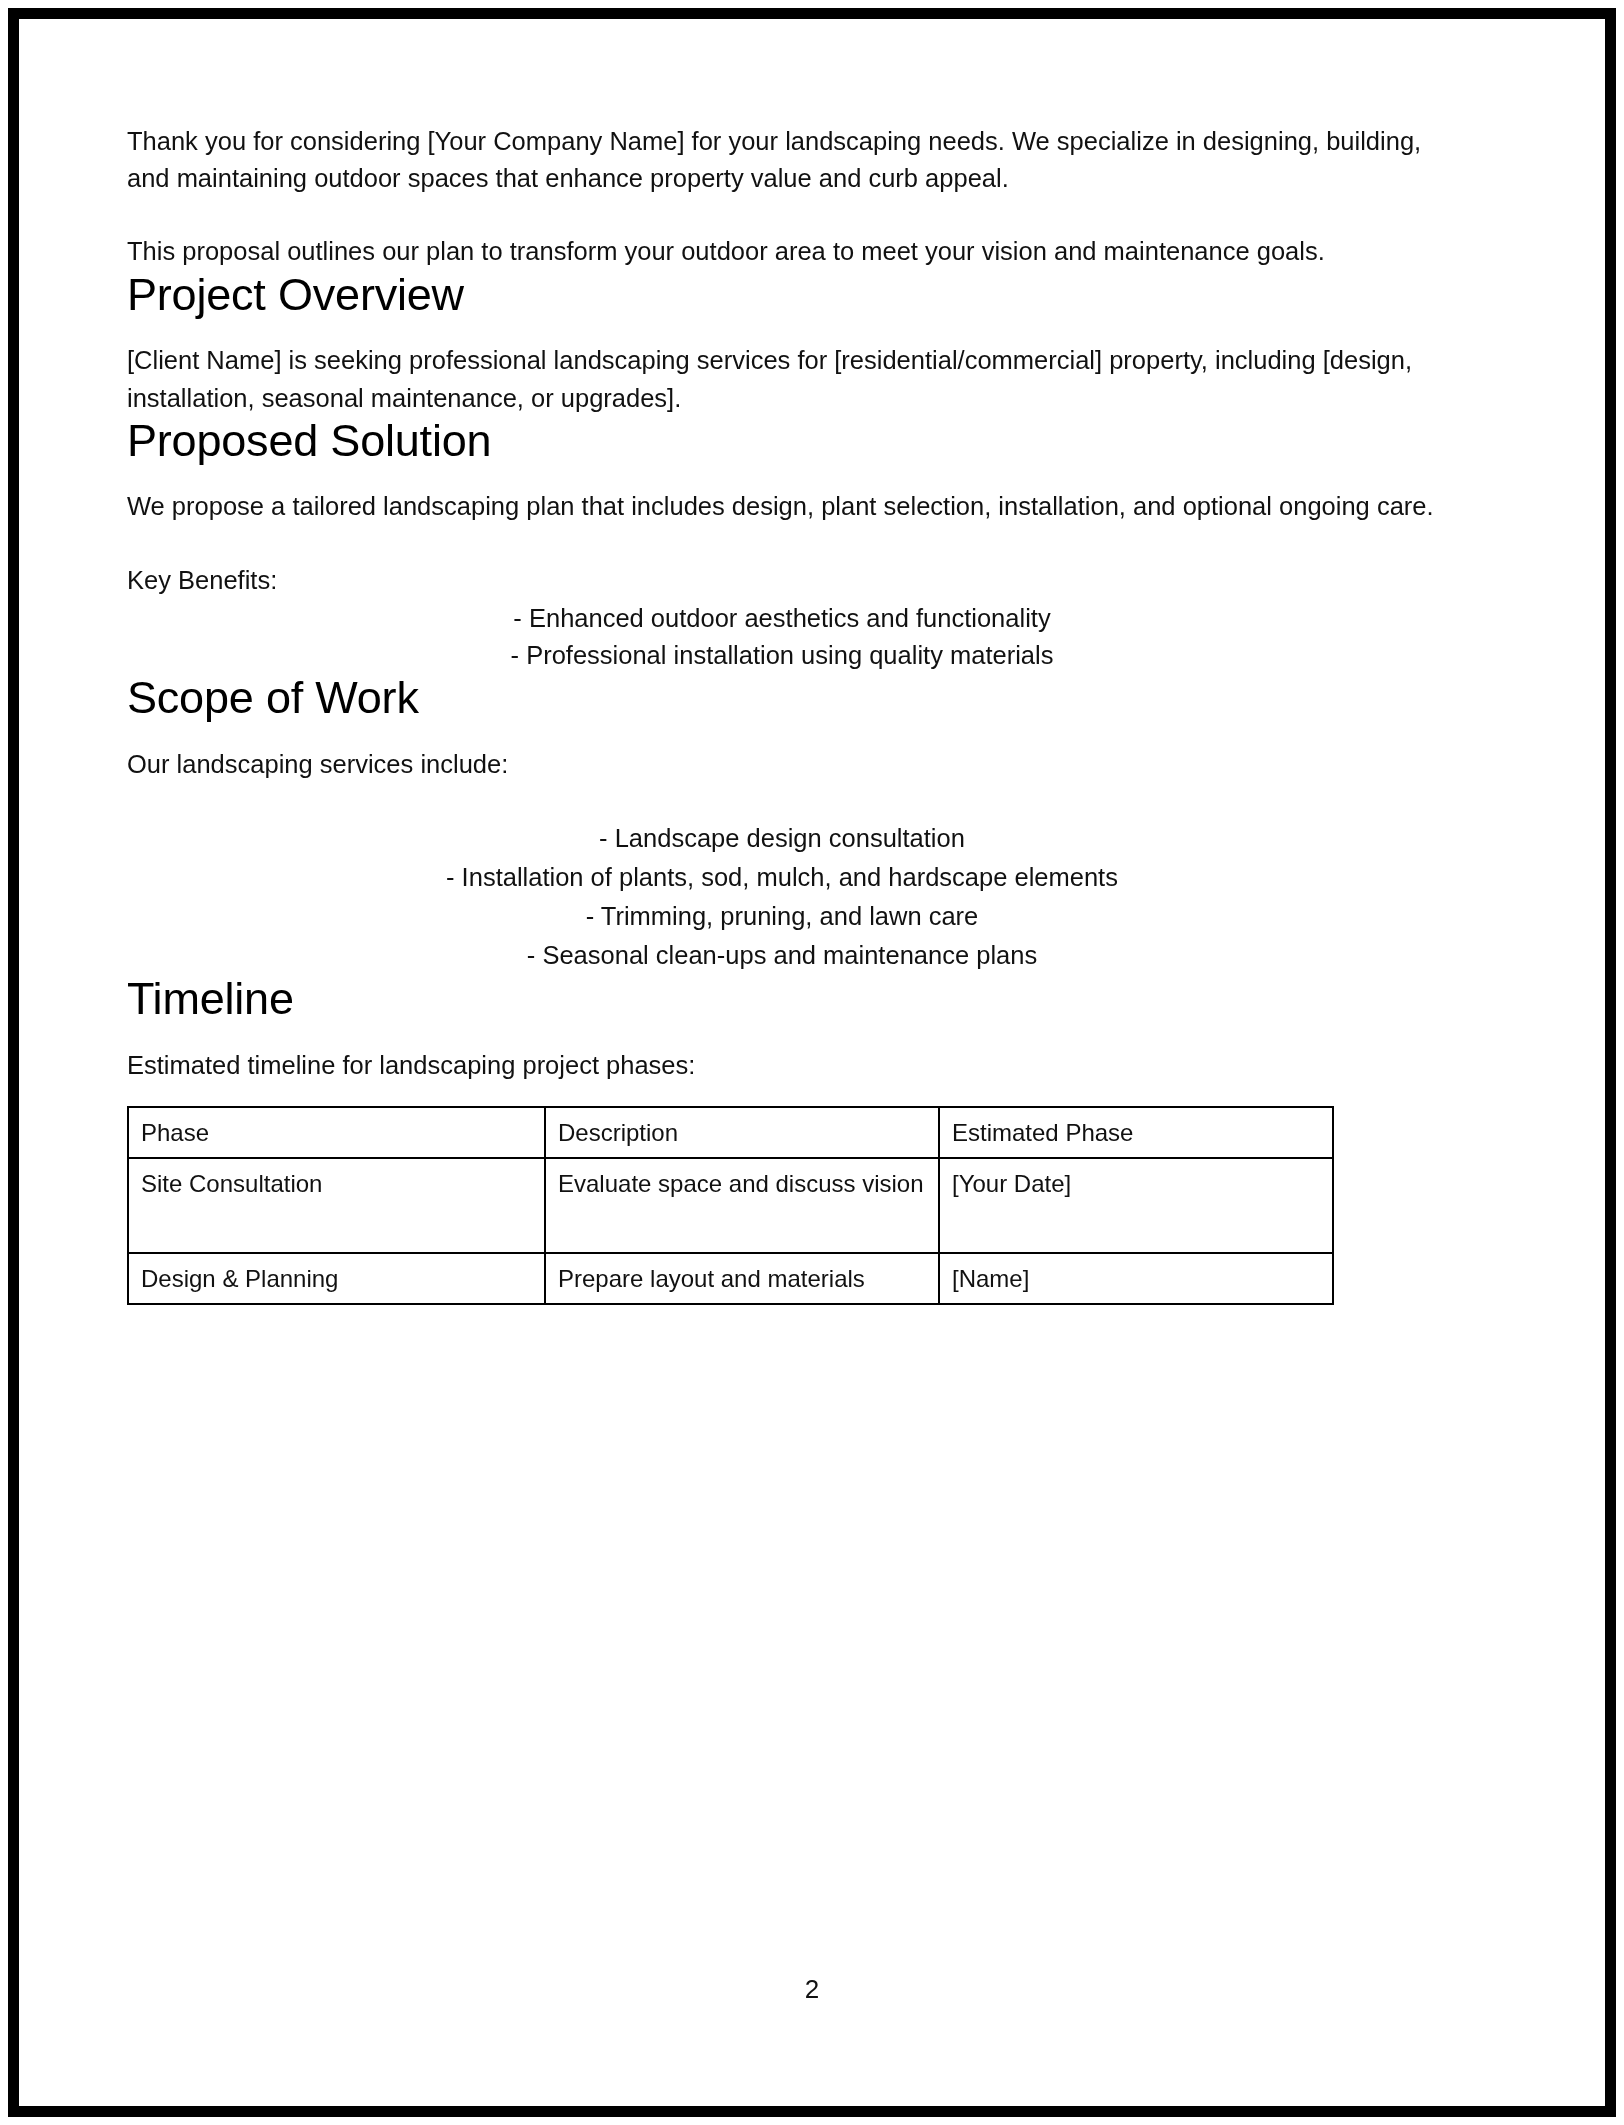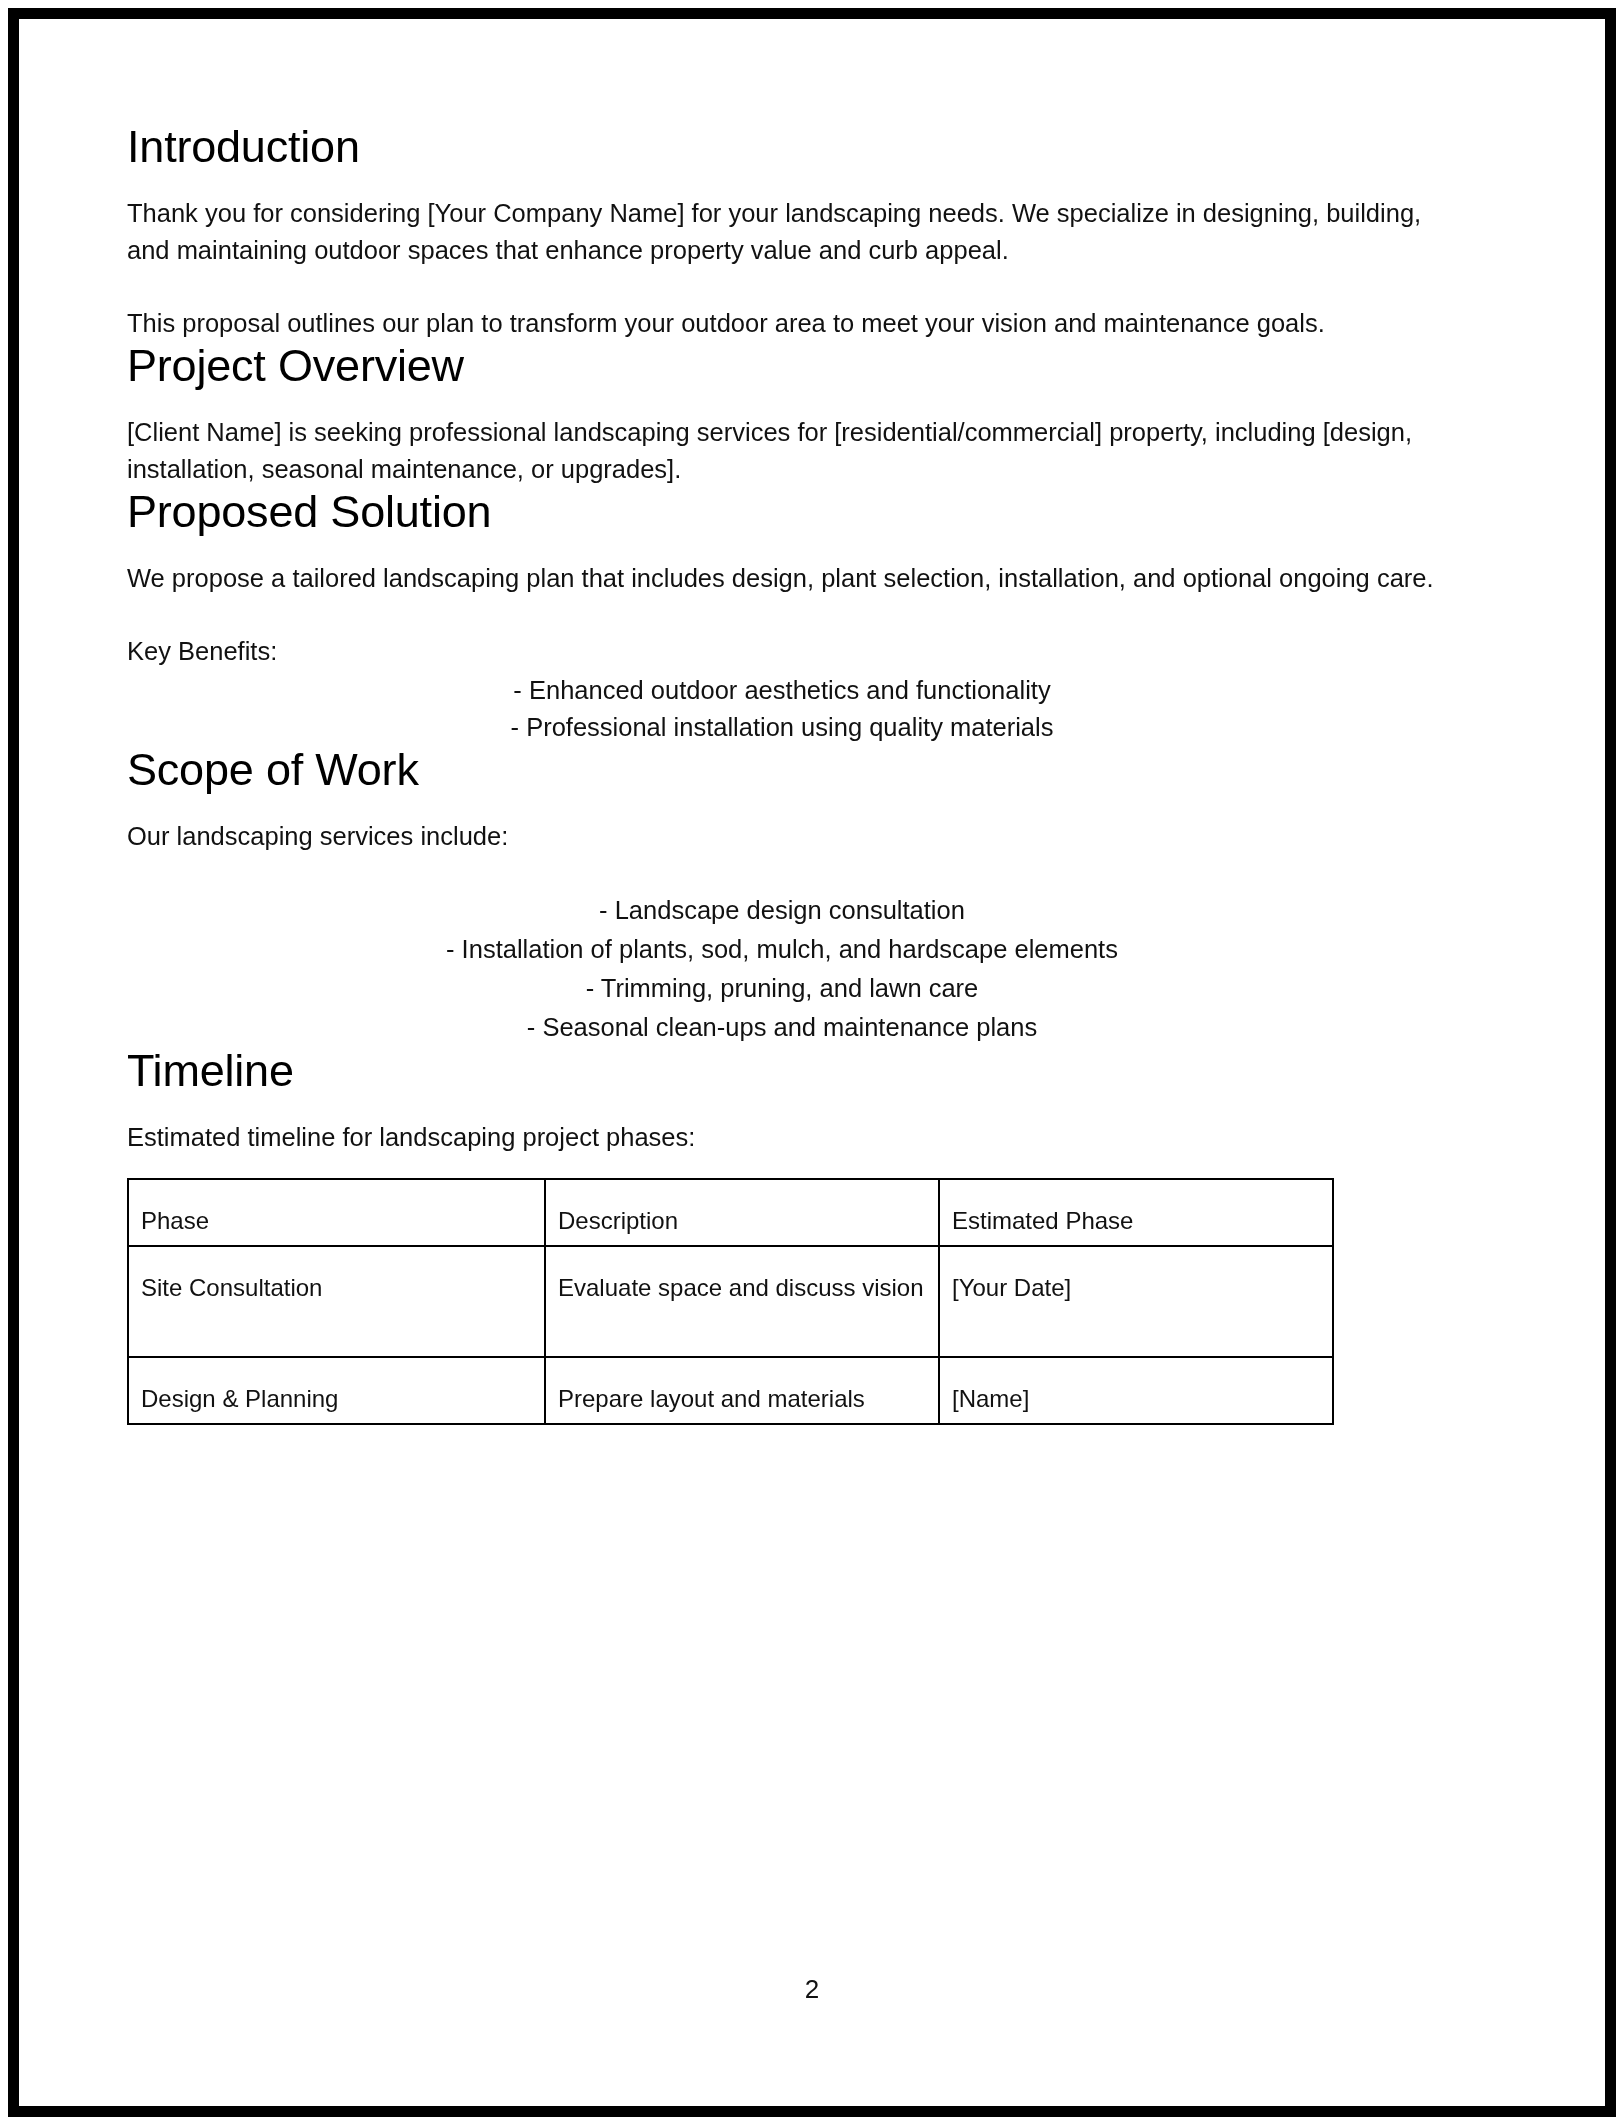--- a/index.html
+++ b/index.html
@@ -113,21 +113,21 @@
   .timeline-table col.c3 { width: 394px; }
   .timeline-table th,
   .timeline-table td {
     border: 2px solid #000000;
     font-size: 24px;
     font-weight: 400;
     line-height: 1.42;
     color: #111111;
     text-align: left;
     vertical-align: top;
-    padding: 24px 10px 7px 12px;
+    padding: 8px 10px 7px 12px;
   }
   .timeline-table td.tall { height: 78px; }
 
   
   .page-number {
     position: absolute;
     left: 0;
     right: 0;
     top: 1955px;
     text-align: center;
@@ -138,21 +138,20 @@
 </head>
 <body>
 
 <div class="page-outer">
   <div class="page-frame">
     <div class="page-body">
 
       <div class="content">
 
         <div class="section section-intro">
-          <h1 class="section-title">Introduction</h1>
           <p class="para">Thank you for considering [Your Company Name] for your landscaping needs. We specialize in designing, building, and maintaining outdoor spaces that enhance property value and curb appeal.</p>
           <p class="para">This proposal outlines our plan to transform your outdoor area to meet your vision and maintenance goals.</p>
         </div>
 
         <div class="section section-overview">
           <h1 class="section-title">Project Overview</h1>
           <p class="para">[Client Name] is seeking professional landscaping services for [residential/commercial] property, including [design, installation, seasonal maintenance, or upgrades].</p>
         </div>
 
         <div class="section section-solution">

